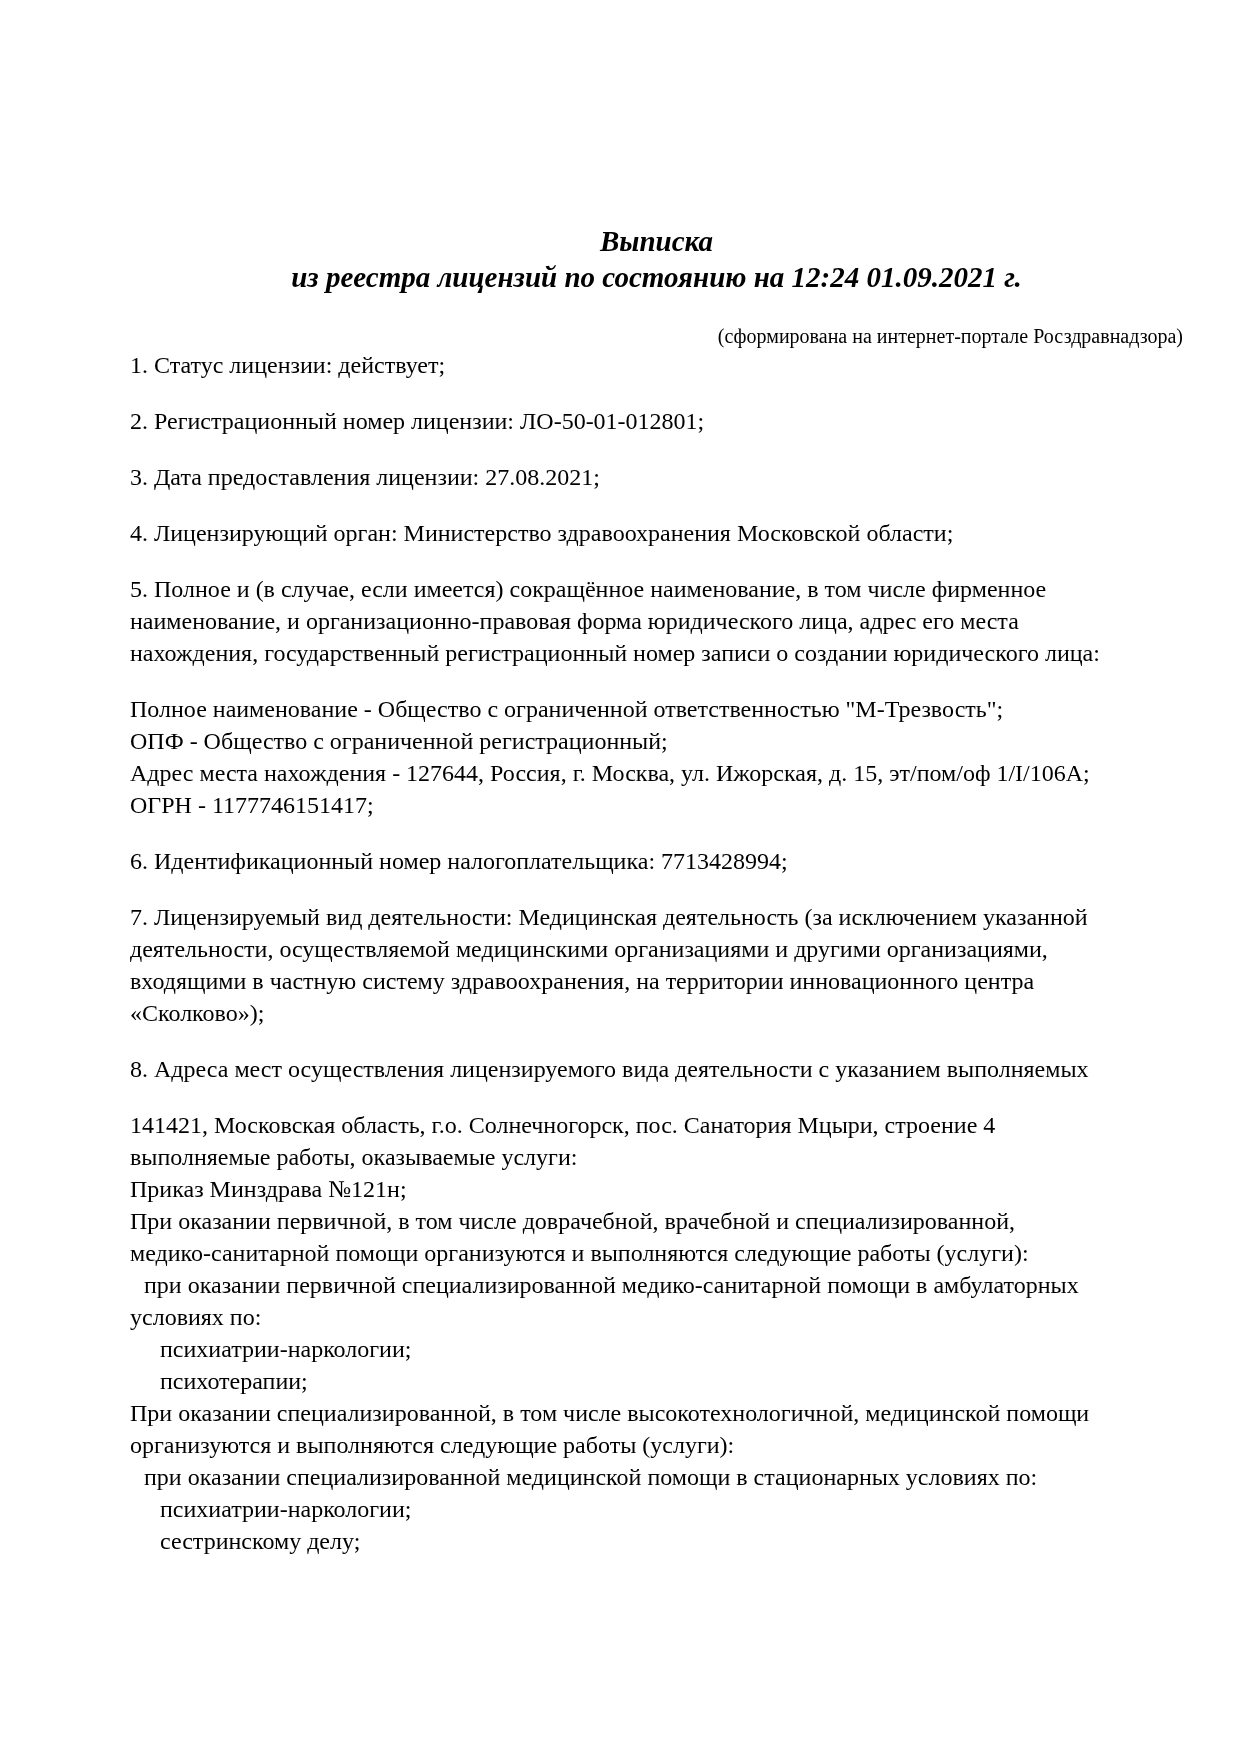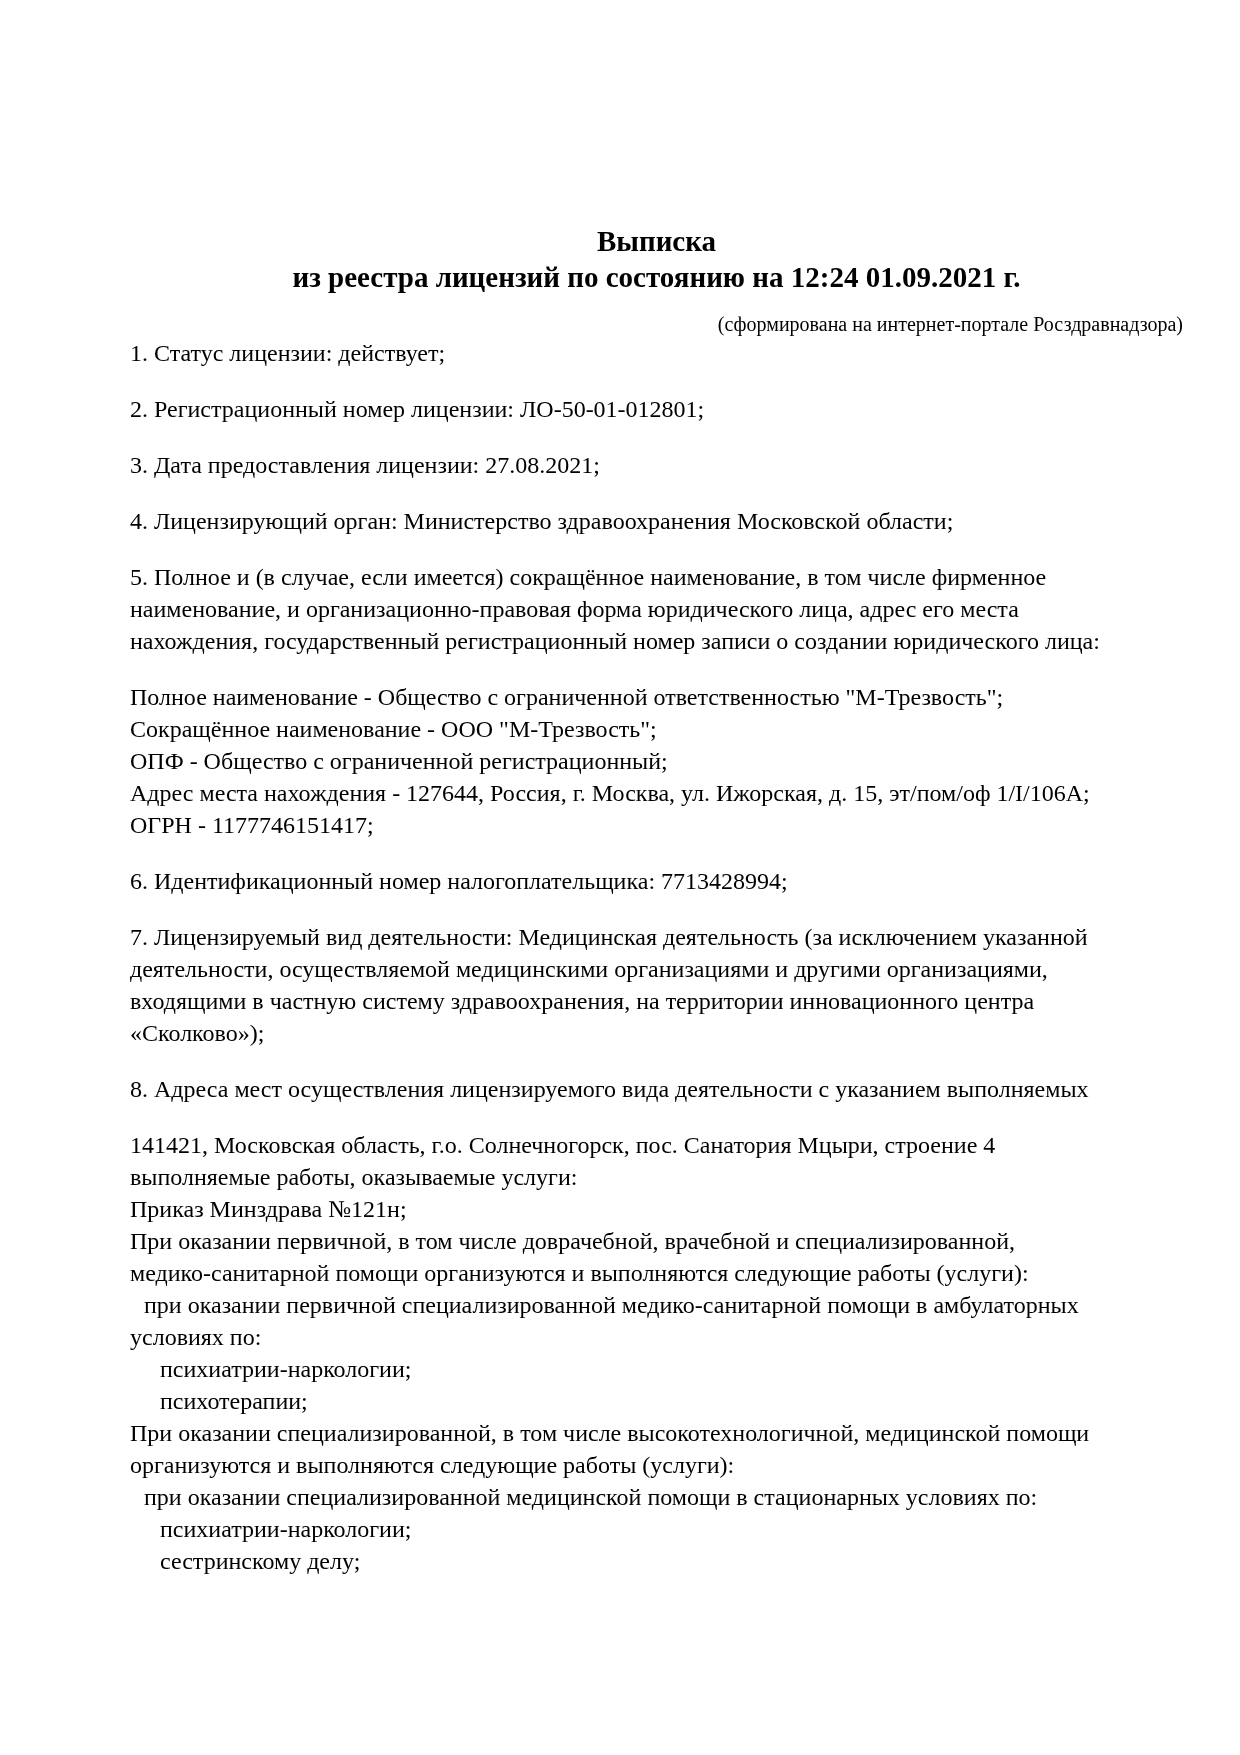--- a/index.html
+++ b/index.html
@@ -19,23 +19,23 @@
     color: #000000;
     font-family: "Liberation Serif", "DejaVu Serif", serif;
   }
   .title {
     margin: 0;
     text-align: center;
     font-size: 29px;
     font-weight: bold;
     line-height: 36px;
   }
-  .title span { display: block; }
+  .title span { display: block; font-style: italic; }
   .subtitle {
-    margin: 16px 0 0 0;
+    margin: 28px 0 0 0;
     text-align: right;
     font-size: 20px;
     line-height: 26px;
   }
   #body-lines { }
   .line {
     margin: 0;
     font-size: 24px;
     line-height: 32px;
     white-space: pre-wrap;
@@ -55,21 +55,20 @@
   <p class="subtitle">(сформирована на интернет-портале Росздравнадзора)</p>
   <div id="body-lines">
       <p class="line indent-0">1. Статус лицензии: действует;</p>
       <p class="line indent-0 gap">2. Регистрационный номер лицензии: ЛО-50-01-012801;</p>
       <p class="line indent-0 gap">3. Дата предоставления лицензии: 27.08.2021;</p>
       <p class="line indent-0 gap">4. Лицензирующий орган: Министерство здравоохранения Московской области;</p>
       <p class="line indent-0 gap">5. Полное и (в случае, если имеется) сокращённое наименование, в том числе фирменное</p>
       <p class="line indent-0">наименование, и организационно-правовая форма юридического лица, адрес его места</p>
       <p class="line indent-0">нахождения, государственный регистрационный номер записи о создании юридического лица:</p>
       <p class="line indent-0 gap">Полное наименование - Общество с ограниченной ответственностью "М-Трезвость";</p>
-      <p class="line indent-0">Сокращённое наименование - ООО "М-Трезвость";</p>
       <p class="line indent-0">ОПФ - Общество с ограниченной регистрационный;</p>
       <p class="line indent-0">Адрес места нахождения - 127644, Россия, г. Москва, ул. Ижорская, д. 15, эт/пом/оф 1/I/106А;</p>
       <p class="line indent-0">ОГРН - 1177746151417;</p>
       <p class="line indent-0 gap">6. Идентификационный номер налогоплательщика: 7713428994;</p>
       <p class="line indent-0 gap">7. Лицензируемый вид деятельности: Медицинская деятельность (за исключением указанной</p>
       <p class="line indent-0">деятельности, осуществляемой медицинскими организациями и другими организациями,</p>
       <p class="line indent-0">входящими в частную систему здравоохранения, на территории инновационного центра</p>
       <p class="line indent-0">«Сколково»);</p>
       <p class="line indent-0 gap">8. Адреса мест осуществления лицензируемого вида деятельности с указанием выполняемых</p>
       <p class="line indent-0 gap">141421, Московская область, г.о. Солнечногорск, пос. Санатория Мцыри, строение 4</p>

